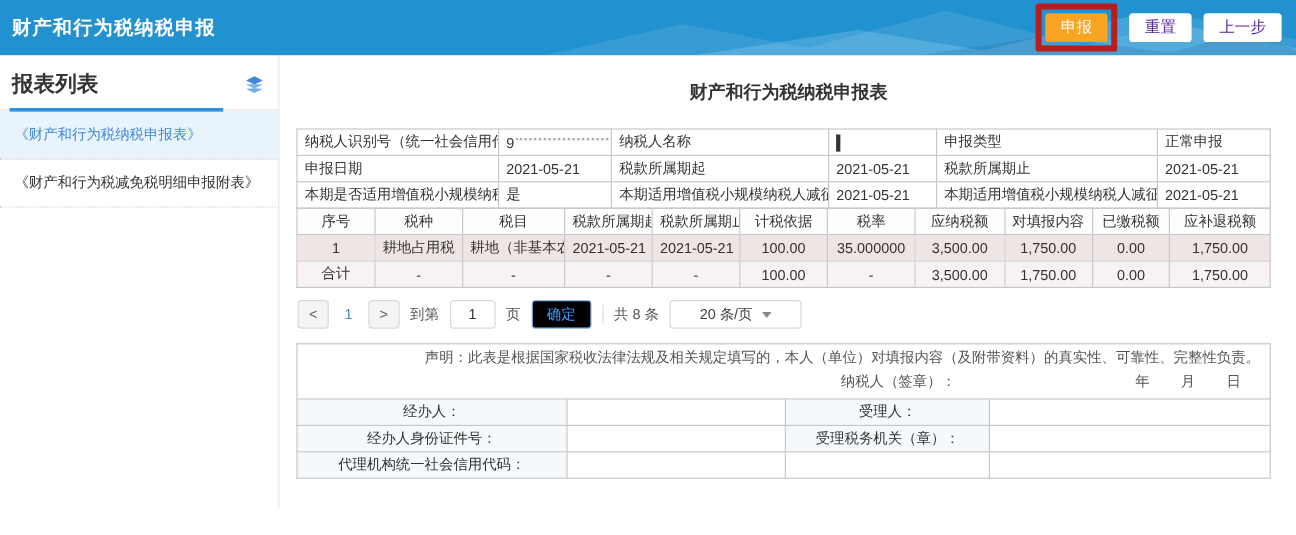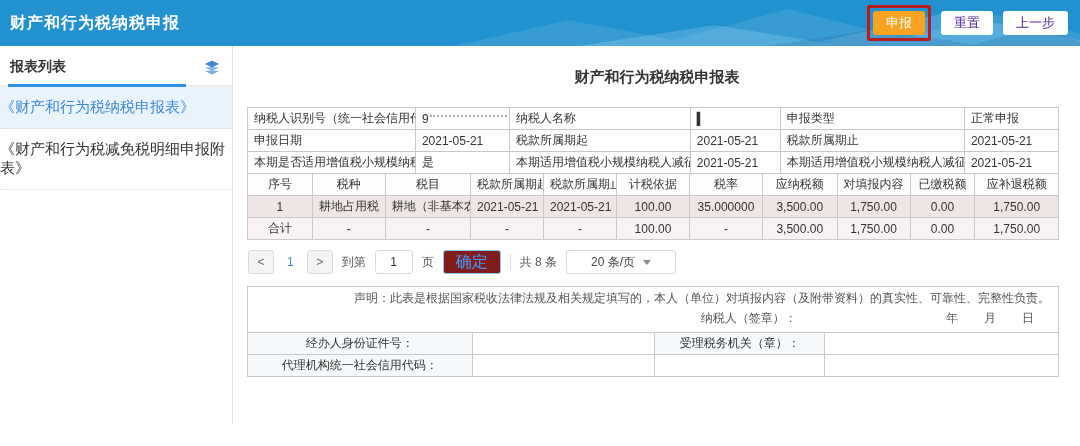--- a/index.html
+++ b/index.html
@@ -7,33 +7,33 @@
     font-family:"Liberation Sans","DejaVu Sans",sans-serif; }
   .app { position:relative; width:1080px; height:424px; overflow:hidden; background:#fff; }
 
   
   .topbar { position:relative; height:46px; background:#2191d0; display:flex; align-items:center;
     padding:0 10px; overflow:hidden; }
   .topbar .mtn { position:absolute; right:0; top:0; width:58%; height:100%; pointer-events:none; }
   .topbar-title { color:#fff; font-size:16px; font-weight:bold; z-index:2; letter-spacing:1px; }
   .topbar-spacer { flex:1; }
   .topbar-actions { display:flex; align-items:center; gap:10px; z-index:2; margin-right:2px; }
-  .annotation-box { border:3px solid #b91c1c; padding:3px; border-radius:2px; }
+  .annotation-box { border:5px solid #b91c1c; padding:3px; border-radius:2px; }
   .btn { font-size:13px; padding:4px 13px; border-radius:3px; border:none; cursor:pointer; line-height:16px; }
   .btn-orange { background:#f8a321; color:#fff; }
   .btn-white { background:#fff; color:#4c1d95; }
 
   
   .content-row { display:flex; height:400px; }
   .sidebar { width:233px; background:#fff; border-right:1px solid #e3e3e3; }
   .sb-head { position:relative; display:flex; justify-content:space-between; align-items:center;
     padding:12px 12px 9px 10px; border-bottom:2px solid #ececec; }
-  .sb-title { font-size:14px; font-weight:bold; color:#333; }
+  .sb-title { font-size:18px; font-weight:bold; color:#333; }
   .sb-underline { position:absolute; left:8px; bottom:-2px; width:178px; height:3px; background:#2e8ee0; }
-  .sb-item { padding:11px 0; font-size:15px; color:#333; border-bottom:1px dotted #d8d8d8; cursor:pointer; }
+  .sb-item { padding:11px 12px; font-size:12px; color:#333; border-bottom:1px dotted #d8d8d8; cursor:pointer; }
   .sb-item.active { background:#e9f3fb; color:#3f88d6; }
 
   .main { flex:1; padding:12px 13px 0 14px; background:#fff; }
   .form-title { text-align:center; font-size:15px; font-weight:bold; color:#333; margin:10px 0 20px;font-family:Liberation Serif, serif; }
 
   table { border-collapse:collapse; table-layout:fixed; width:812px; font-size:12px; color:#333; }
   td { border:1px solid #c8c8c8; padding:2px 6px; height:20px; overflow:hidden; white-space:nowrap; }
 
   
   .info-table td { text-align:left; }
@@ -47,22 +47,22 @@
   .row-data td { background:#efe5e5; height:22px; }
   .row-total td { background:#f9f2f2; height:22px; }
 
   
   .pager { display:flex; align-items:center; gap:9px; margin:10px 0 12px 1px; font-size:12px; color:#555; }
   .pg-btn { width:26px; height:24px; background:#f4f4f4; border:1px solid #d9d9d9; border-radius:3px;
     color:#666; font-size:12px; cursor:pointer; }
   .pg-num { color:#3f88d6; padding:0 4px; }
   .pg-input { width:38px; height:24px; border:1px solid #d9d9d9; border-radius:3px; text-align:center;
     font-size:12px; color:#333; }
-  .pg-confirm { height:24px; padding:0 12px; background:#7f1d1d; border:1px solid #8cc3f0; color:#409eff;
-    border-radius:3px; font-size:16px; cursor:pointer; }
+  .pg-confirm { height:24px; padding:0 12px; background:#000000; border:1px solid #8cc3f0; color:#409eff;
+    border-radius:3px; font-size:12px; cursor:pointer; }
   .pg-divider { width:1px; height:16px; background:#ddd; }
   .pg-size { display:flex; align-items:center; gap:8px; height:24px; padding:0 24px; border:1px solid #d9d9d9;
     border-radius:3px; color:#444; cursor:pointer; }
   .caret-down { width:0; height:0; border-left:4px solid transparent; border-right:4px solid transparent;
     border-top:5px solid #888; }
 
   
   .decl-box { width:812px; border:1px solid #c8c8c8; border-bottom:none; padding:4px 8px 3px; }
   .decl-text { font-size:12px; color:#555; line-height:15px;text-align:right; }
   .decl-sign { display:flex; align-items:center; font-size:12px; color:#555; margin:4px 0 2px; }
@@ -235,20 +235,26 @@
       </div>
 
       <table class="sign-table">
         <colgroup>
           <col style="width:27.7%">
             <col style="width:22.5%">
             <col style="width:21%">
             <col style="width:28.8%">
         </colgroup>
         <tbody>
+            <tr>
+          <td class="lbl">经办人：</td>
+          <td></td>
+          <td class="lbl">受理人：</td>
+          <td></td>
+        </tr>
         <tr>
           <td class="lbl">经办人身份证件号：</td>
           <td></td>
           <td class="lbl">受理税务机关（章）：</td>
           <td></td>
         </tr>
         <tr>
           <td class="lbl">代理机构统一社会信用代码：</td>
           <td></td>
           <td></td>

